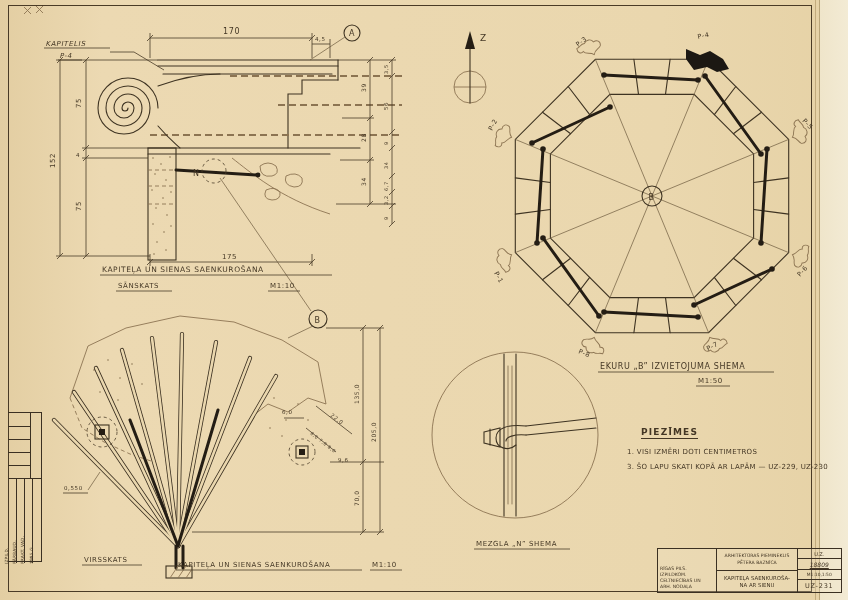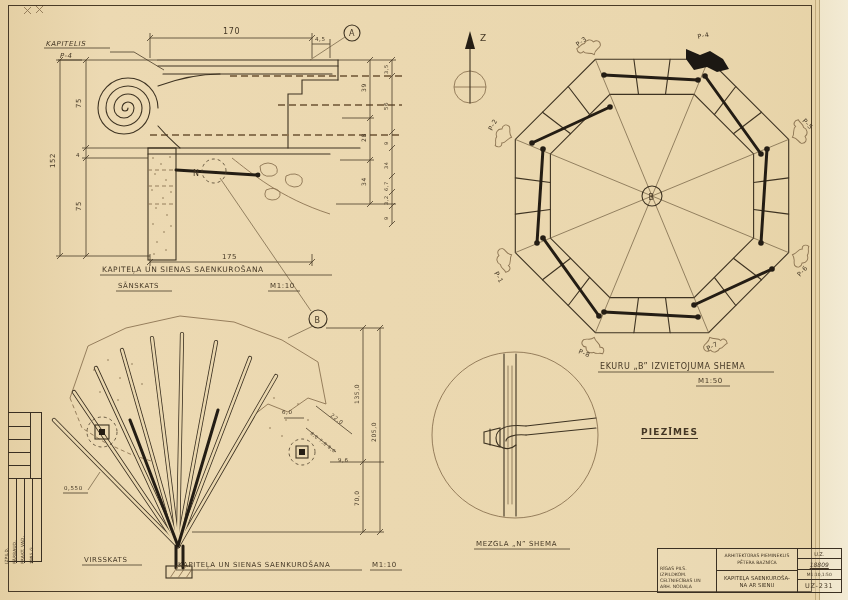--- a/index.html
+++ b/index.html
@@ -443,20 +443,22 @@
       <path d="M106,95 C94,94 86,97 86,101"></path>
       <polygon points="64,92 80,88 80,107 64,103" fill="none"></polygon>
       <line x1="70" y1="89" x2="70" y2="105"></line>
     </g>
     <text x="56" y="206" font-size="7" letter-spacing=".8">MEZGLA „N” SHEMA</text>
     <line class="dim" x1="54" y1="209" x2="150" y2="209"></line>
   </svg>
 
   <div class="notes">
     <h3>PIEZĪMES</h3>
+    <div>1. VISI IZMĒRI DOTI CENTIMETROS</div>
+    <div>3. ŠO LAPU SKATI KOPĀ AR LAPĀM — UZ-229, UZ-230</div>
   </div>
 
   <div class="tblock">
     <div class="c tb-org">
       <span>RĪGAS PILS. IZPILDKOM.</span>
       <span>CELTNIECĪBAS UN</span>
       <span>ARH. NODAĻA</span>
     </div>
     <div class="c tb-mid">
       <div>

